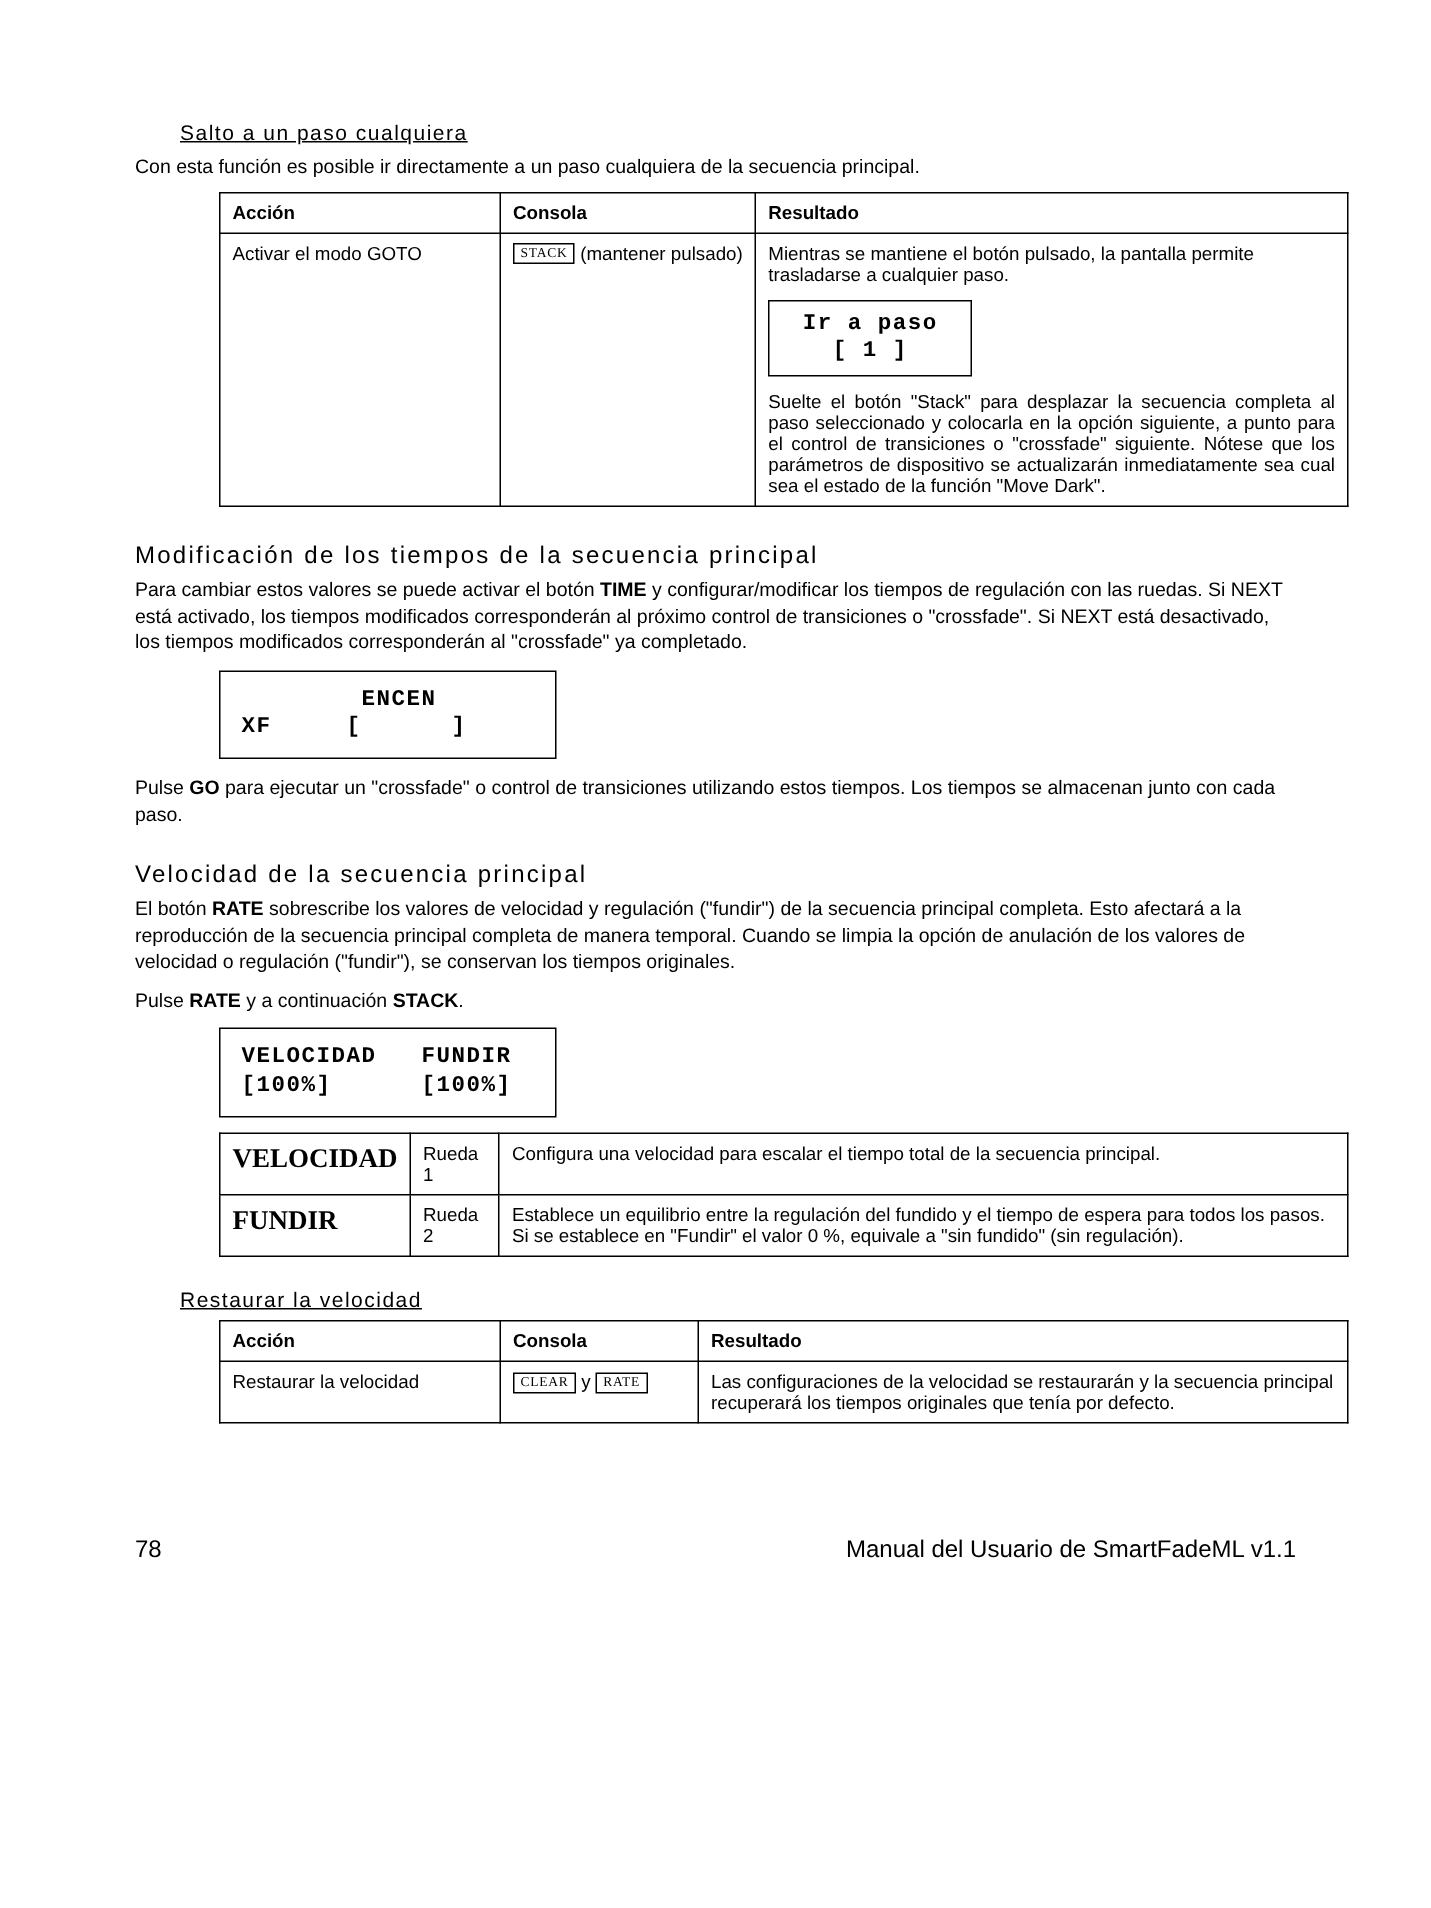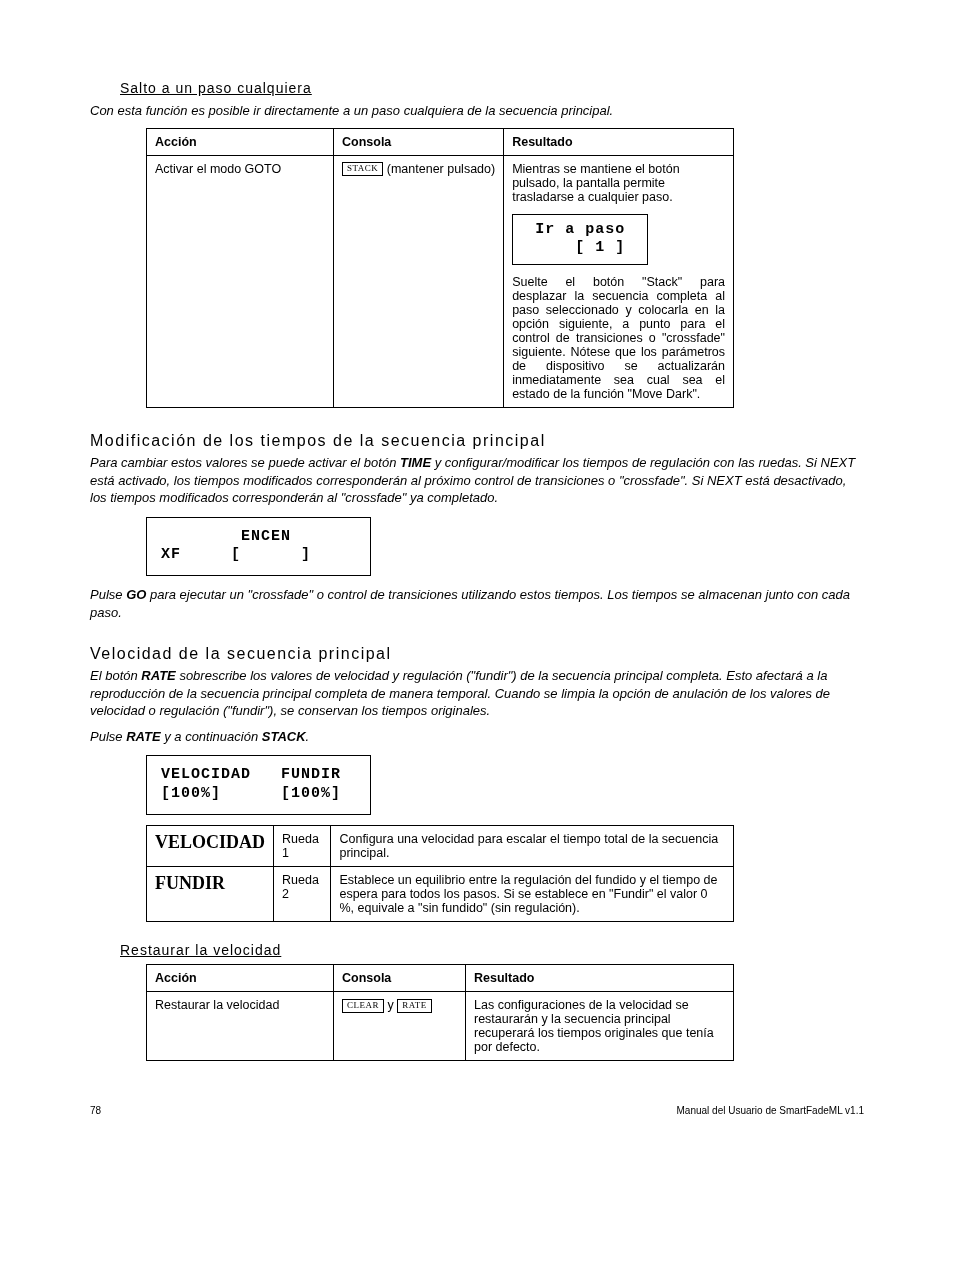--- a/index.html
+++ b/index.html
@@ -5,34 +5,34 @@
   body {
     font-family: Arial, Helvetica, sans-serif;
     font-size: 13px;
     color: #000;
     background: #fff;
     margin: 0;
     padding: 60px 90px 40px 90px;
     width: 954px;
     box-sizing: border-box;
   }
-  .para-indent { margin-left: 56px; font-style: italic; }
+  .para-indent { margin-left: 56px; }
   .subhead {
     font-size: 14px;
     text-decoration: underline;
     letter-spacing: 1px;
     margin: 20px 0 6px 30px;
   }
   .desc {
     margin: 4px 0 8px 0;
     line-height: 1.35;
   }
   table.grid {
     border-collapse: collapse;
-    width: 588px;
+    width: 753px;
     margin-left: 56px;
     margin-top: 6px;
     margin-bottom: 10px;
   }
   table.grid th, table.grid td {
     border: 1px solid #000;
     padding: 6px 8px;
     text-align: left;
     vertical-align: top;
     font-size: 12.5px;
@@ -63,39 +63,39 @@
     font-weight: bold;
     font-size: 15px;
     letter-spacing: 1px;
     white-space: pre;
     line-height: 1.25;
   }
   .lcd.inner {
     display: inline-block;
     margin: 10px 0;
     padding: 6px 22px;
-    text-align: right;
+    text-align: center;
   }
   .sechead {
     font-size: 16px;
     font-weight: normal;
     letter-spacing: 1.5px;
     margin: 24px 0 4px 0;
   }
   .strong { font-weight: bold; }
   .menuopt {
     font-family: "Times New Roman", serif;
     font-weight: bold;
     font-size: 18px;
   }
   .footer {
     display: flex;
     justify-content: space-between;
-    font-size: 10px;
-    margin-top: 44px;
+    font-size: 16px;
+    margin-top: 76px;
   }
   .consolacell { white-space: nowrap; }
 </style>
 </head>
 <body>
 
 <div class="subhead">Salto a un paso cualquiera</div>
 <div class="para-indent desc">Con esta función es posible ir directamente a un paso cualquiera de la secuencia principal.</div>
 
 <table class="grid">

